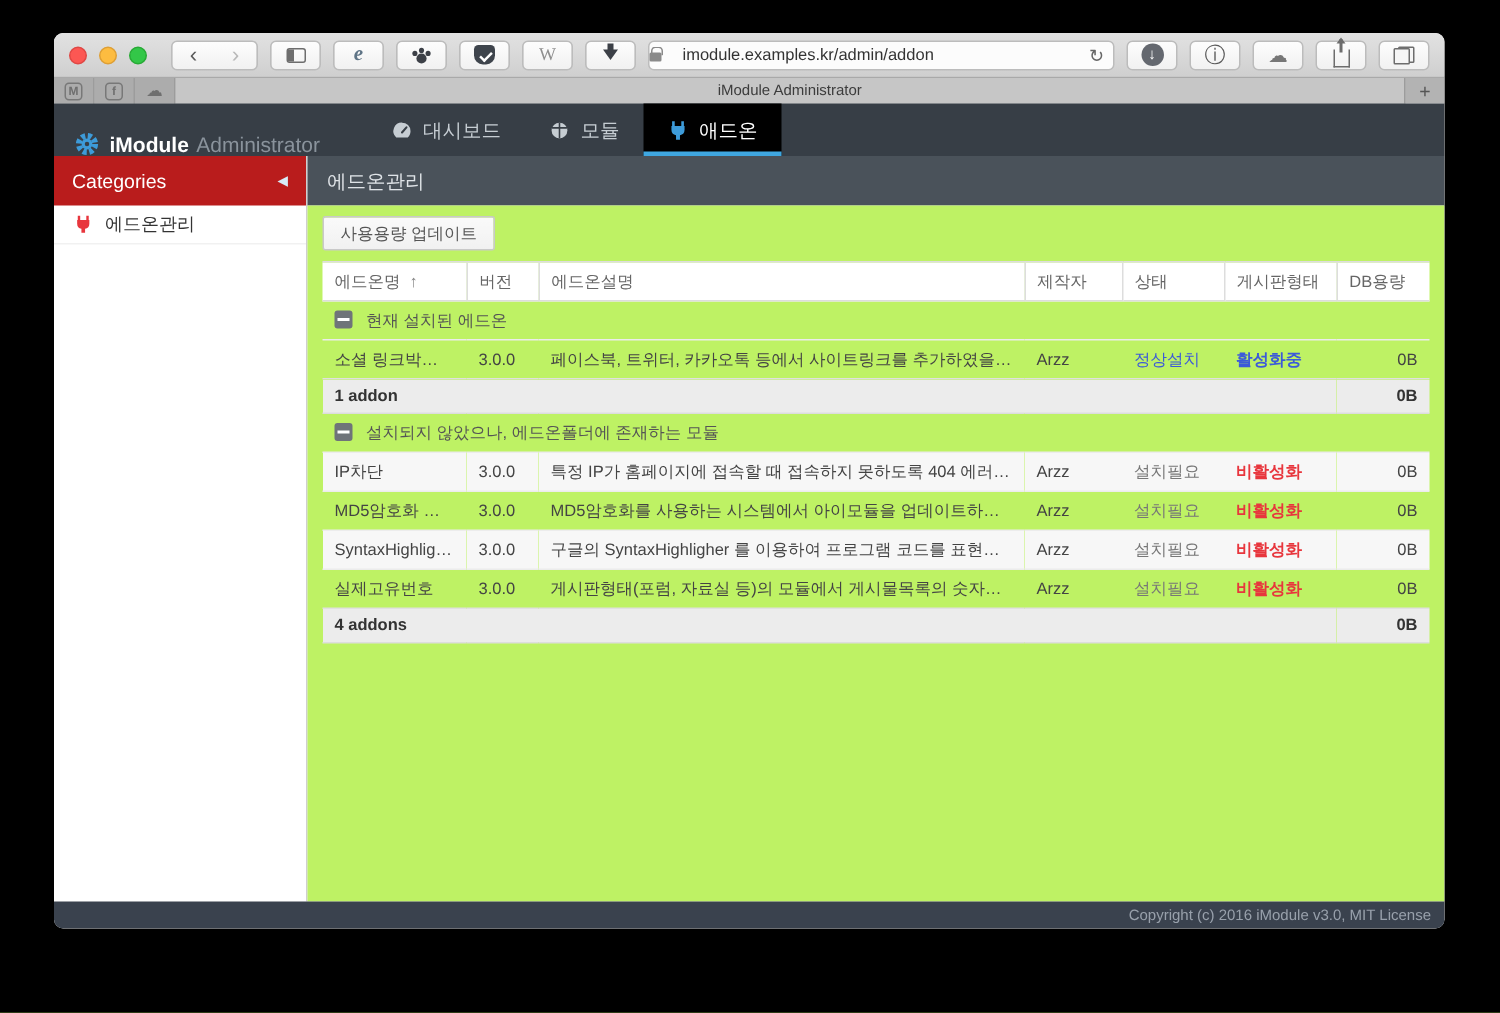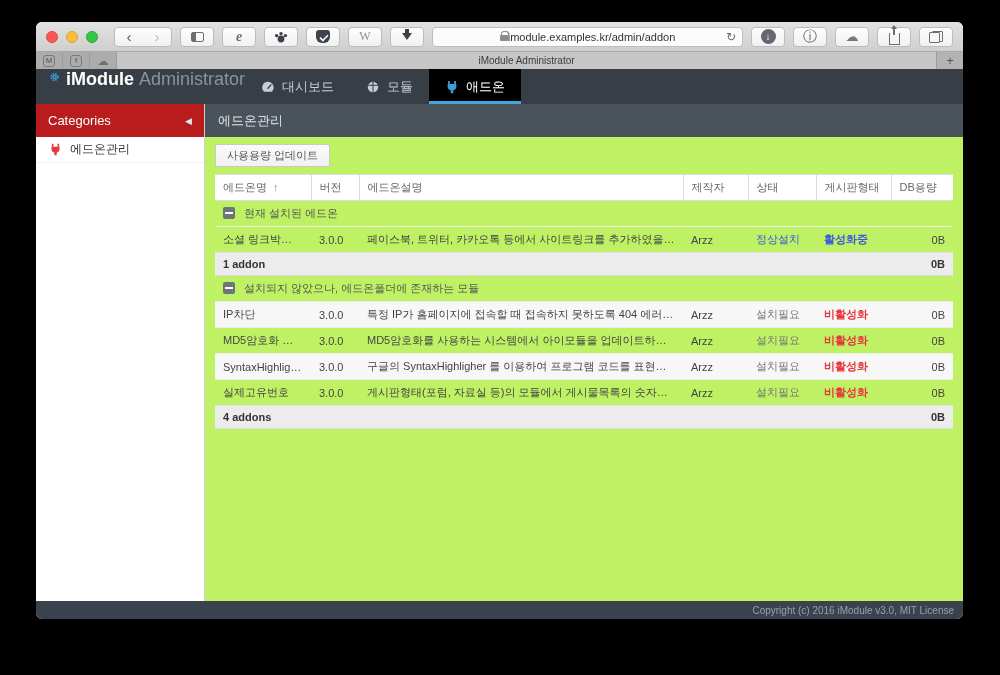--- a/index.html
+++ b/index.html
@@ -28,21 +28,21 @@
   .sidebar-glyph::before { content:""; position:absolute; left:0; top:0; bottom:0; width:4px; background:#6d6d6d; }
   .ie-e { font-family:"Liberation Serif","DejaVu Serif",serif; font-style:italic; font-weight:bold; font-size:14px; color:#5f7486; }
   .pocket { width:14px; height:13px; background:#3e444c; border-radius:3px 3px 6px 6px; position:relative; }
   .pocket::before { content:""; position:absolute; left:3px; top:4px; width:8px; height:4px;
     border-left:2px solid #fff; border-bottom:2px solid #fff; transform:rotate(-45deg) scale(.8); }
   .w-letter { font-size:12px; color:#8f8f8f; font-family:"Liberation Serif","DejaVu Serif",serif; }
   .dl-arrow { width:0; height:0; border-left:5px solid transparent; border-right:5px solid transparent;
     border-top:7px solid #3c4047; position:relative; }
   .dl-arrow::before { content:""; position:absolute; left:-2px; top:-11px; width:4px; height:5px; background:#3c4047; }
   .url-field { flex:1; height:20px; background:#fcfcfc; border:1px solid #bcbcbc; border-radius:4px;
-    display:flex; align-items:center; justify-content:center; position:relative; font-size:11px; color:#333; gap:0; }
+    display:flex; align-items:center; justify-content:flex-start; position:relative; font-size:11px; color:#333; gap:14px; }
   .lock { width:8px; height:6px; background:#8a8a8a; border-radius:1px; position:relative; margin-top:3px; }
   .lock::before { content:""; position:absolute; left:1px; top:-4px; width:6px; height:5px;
     border:1.5px solid #8a8a8a; border-bottom:none; border-radius:3px 3px 0 0; }
   .refresh { position:absolute; right:6px; color:#666; font-size:12px; }
   .dl-circle { width:15px; height:15px; border-radius:50%; background:#64686f; color:#fff;
     font-size:10px; line-height:15px; text-align:center; }
   .info-glyph { font-size:14px; color:#5a5a5a; }
   .cloud-glyph { font-size:13px; color:#777; }
   .share-glyph { width:11px; height:12px; border:1.5px solid #6d6d6d; border-top:none; position:relative; margin-top:4px; }
   .share-glyph::before { content:""; position:absolute; left:3px; top:-7px; width:2px; height:9px; background:#6d6d6d; }
@@ -54,21 +54,21 @@
 
   .tabbar { height:17px; flex:0 0 17px; background:#b3b3b3; display:flex; font-size:10px; }
   .pinned { width:27px; border-right:1px solid #9c9c9c; background:#acacac; display:flex; align-items:center; justify-content:center; color:#6f6f6f; font-weight:bold; font-size:10px; }
   .pin-badge { width:12px; height:12px; border:1px solid #787878; border-radius:3px; line-height:10px; text-align:center; font-size:8px; }
   .pin-cloud { font-size:11px; line-height:12px; }
   .active-tab { flex:1; background:#c6c6c6; border-right:1px solid #9c9c9c; display:flex; align-items:center; justify-content:center; color:#3c3c3c; }
   .newtab { width:26px; display:flex; align-items:center; justify-content:center; color:#555; font-size:13px; }
 
   
   .navbar { height:35px; flex:0 0 35px; background:#373e46; display:flex; align-items:stretch; }
-  .brand { width:209px; display:flex; align-items:flex-start; padding-left:14px; gap:7px; font-size:18px; }
+  .brand { width:209px; display:flex; align-items:flex-end; padding-left:14px; gap:7px; font-size:14px; }
   .brand b { color:#fff; font-weight:bold; }
   .brand .suffix { color:#8a939c; font-weight:normal; margin-left:-2px; }
   .nav-item { display:flex; align-items:center; gap:7px; padding:0 16px; color:#c6cdd3; font-size:13px; border-bottom:3px solid transparent; padding-top:3px; }
   .nav-item svg { display:block; }
   .nav-item.active { background:#000; color:#fff; border-bottom:3px solid #3fa7e1; }
 
   
   .app-body { flex:1; display:flex; min-height:0; }
   .side { width:169px; flex:0 0 169px; background:#fff; border-right:1px solid #cfcfcf; display:flex; flex-direction:column; }
   .cat-header { height:33px; flex:0 0 33px; background:#b91c1c; color:#fff; font-size:13px;

